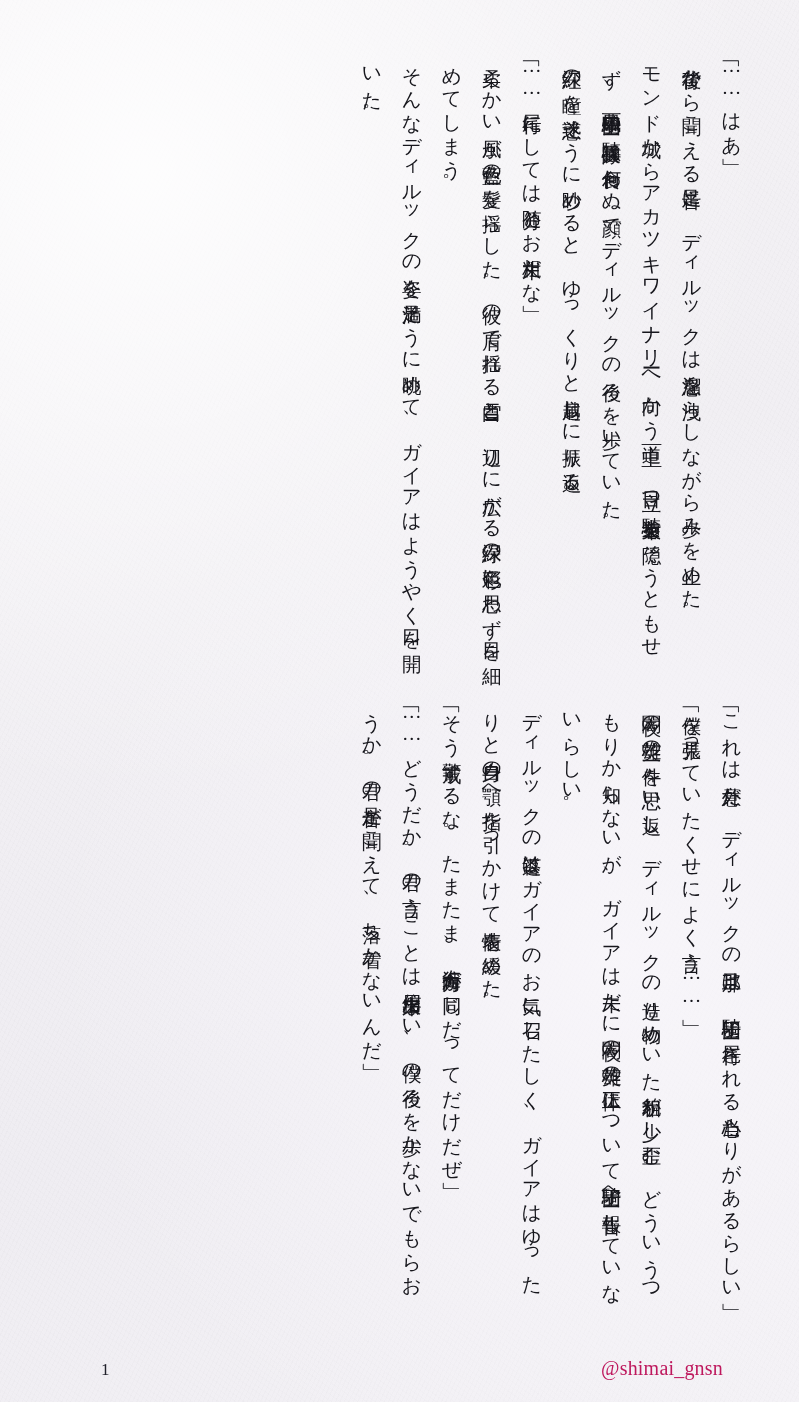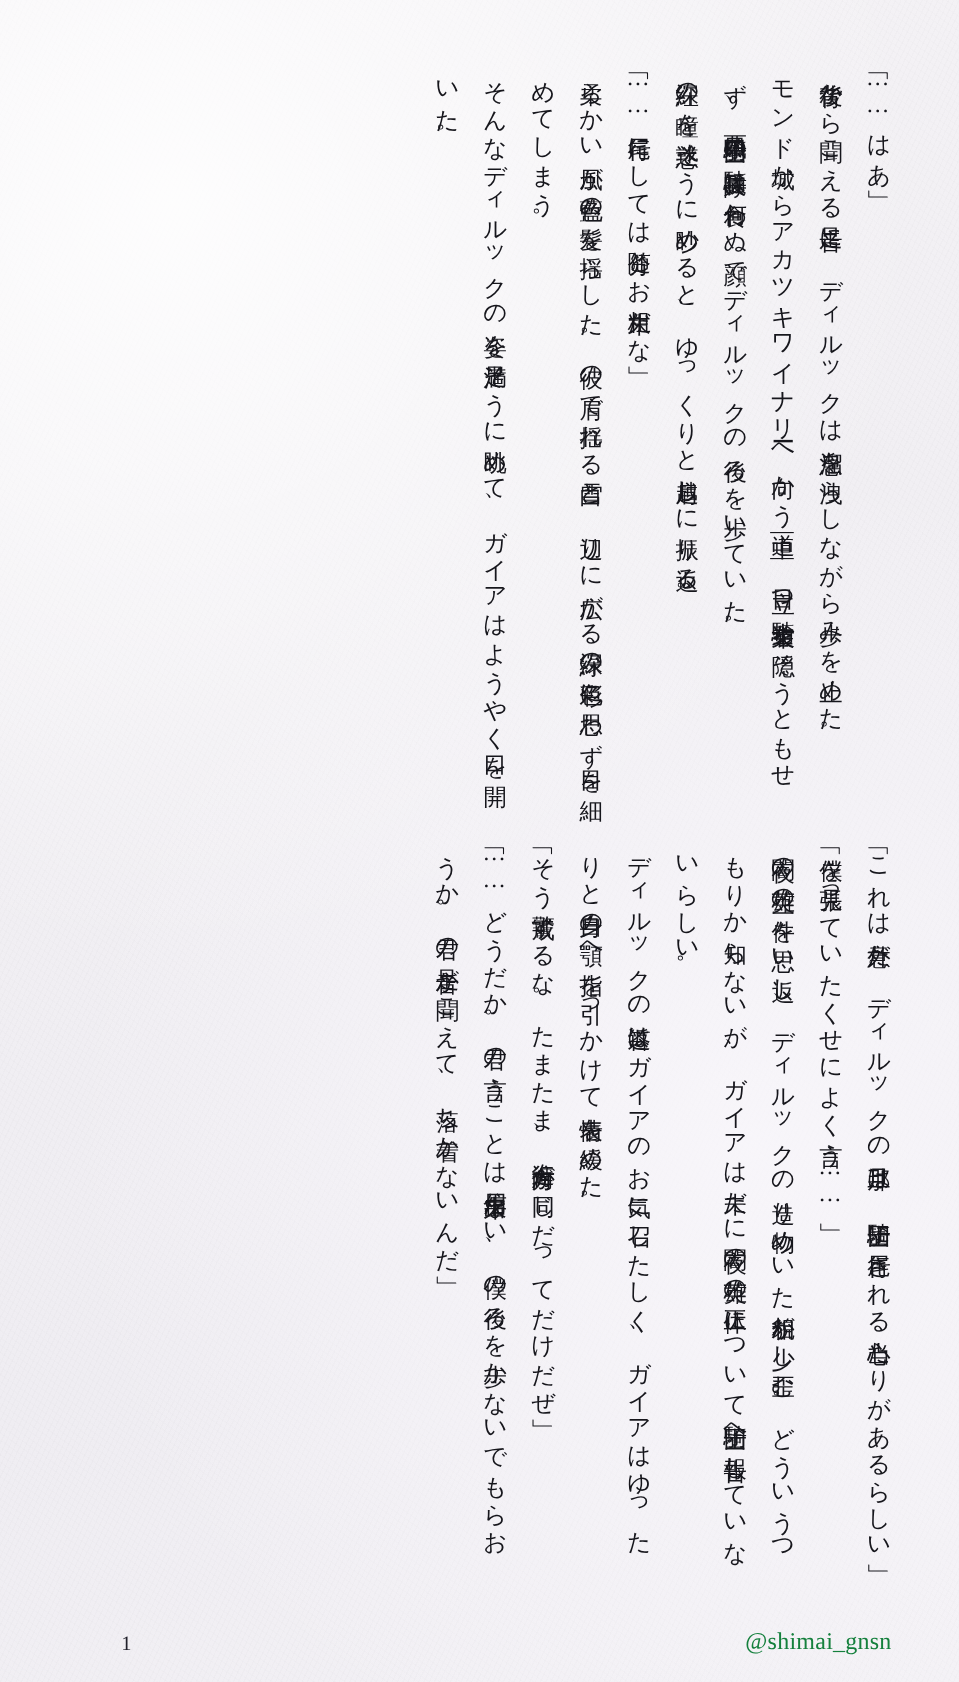--- a/index.html
+++ b/index.html
@@ -76,24 +76,24 @@
   .page-number {
     position: absolute;
     left: 101px;
     bottom: 0;
     font-size: 17px;
     color: #20202a;
     font-family: "Liberation Serif", serif;
   }
   .handle {
     position: absolute;
-    right: 56px;
+    right: 76px;
     bottom: 0;
     font-size: 20px;
-    color: #15803d;
+    color: #be185d;
     font-family: "Liberation Serif", serif;
     letter-spacing: 0.01em;
   }
 </style>
 </head>
 <body>
 
 <div class="paper"></div>
 
 <div class="page">

